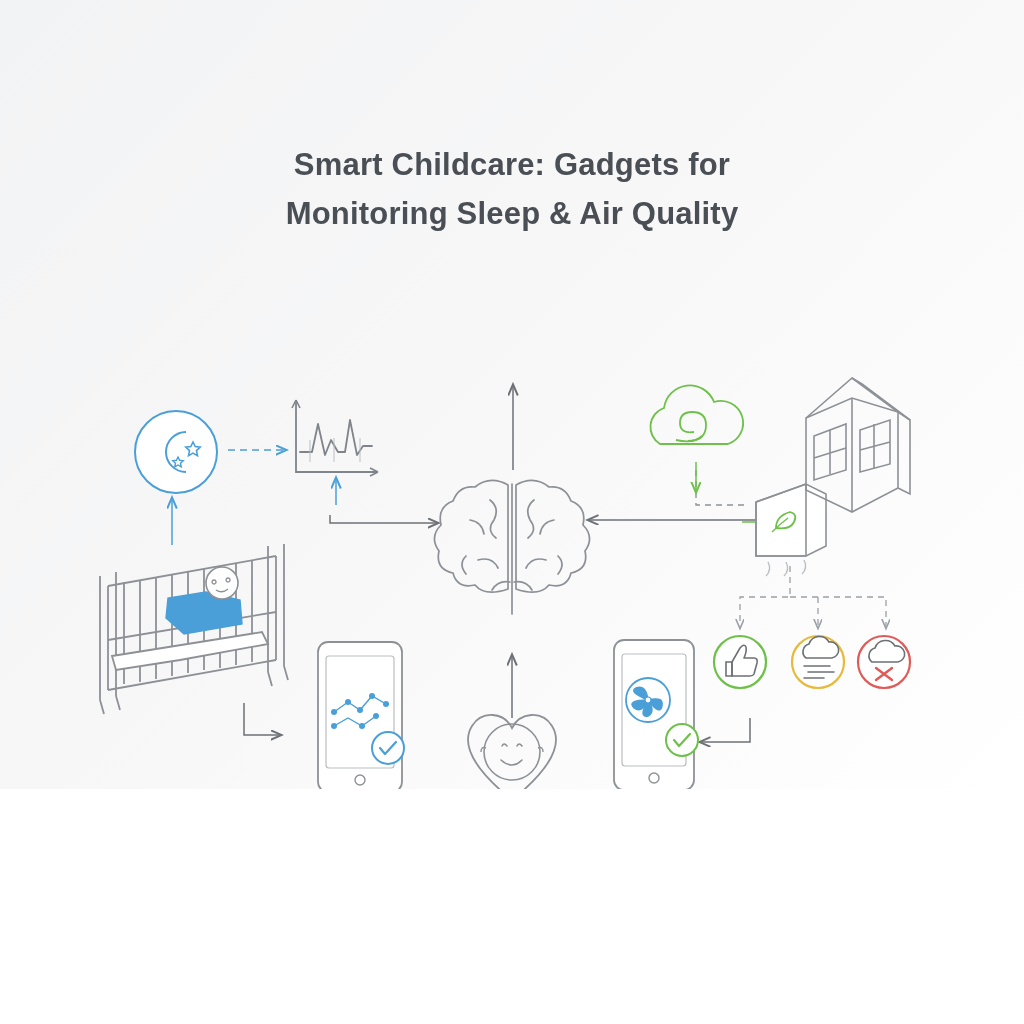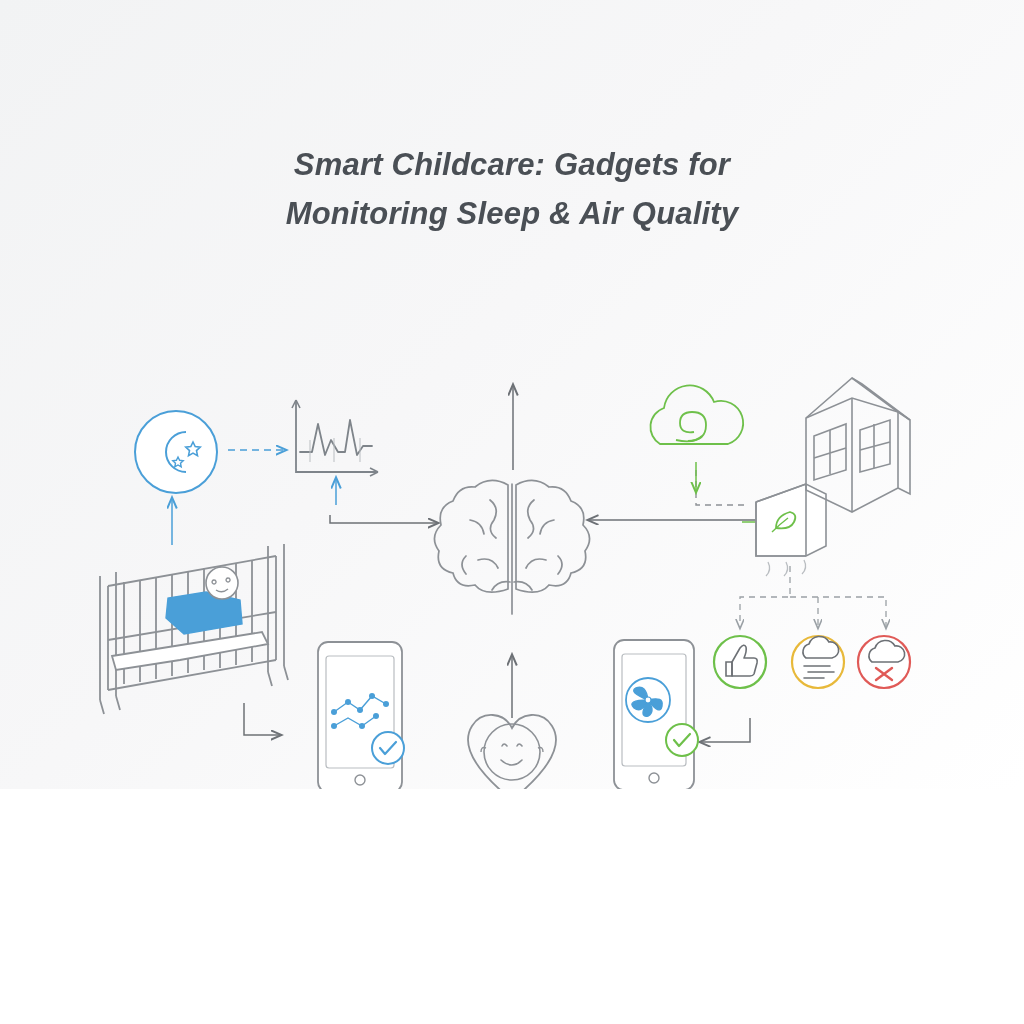--- a/index.html
+++ b/index.html
@@ -7,21 +7,20 @@
     padding: 0;
     background: #ffffff;
   }
   #canvas {
     position: relative;
     width: 1024px;
     height: 789px;
     background: linear-gradient(135deg, #f2f3f4 0%, #f7f7f8 45%, #ffffff 100%);
     overflow: hidden;
     font-family: "Liberation Sans", sans-serif;
-    font-style: italic;
   }
   #title {
     position: absolute;
     left: 0;
     right: 0;
     top: 140px;
     text-align: center;
     color: #4a4f55;
     font-size: 31px;
     font-weight: bold;

